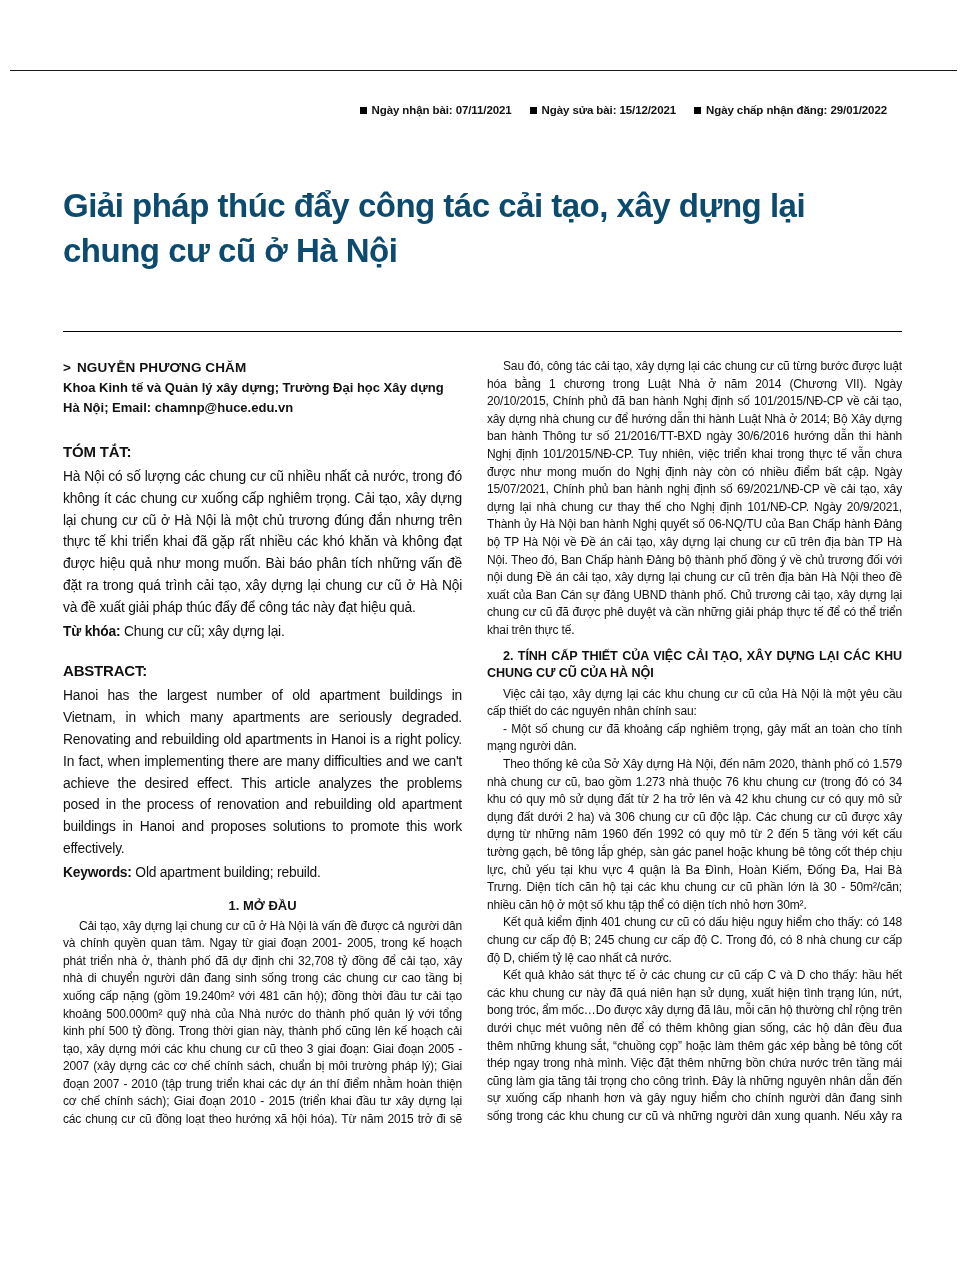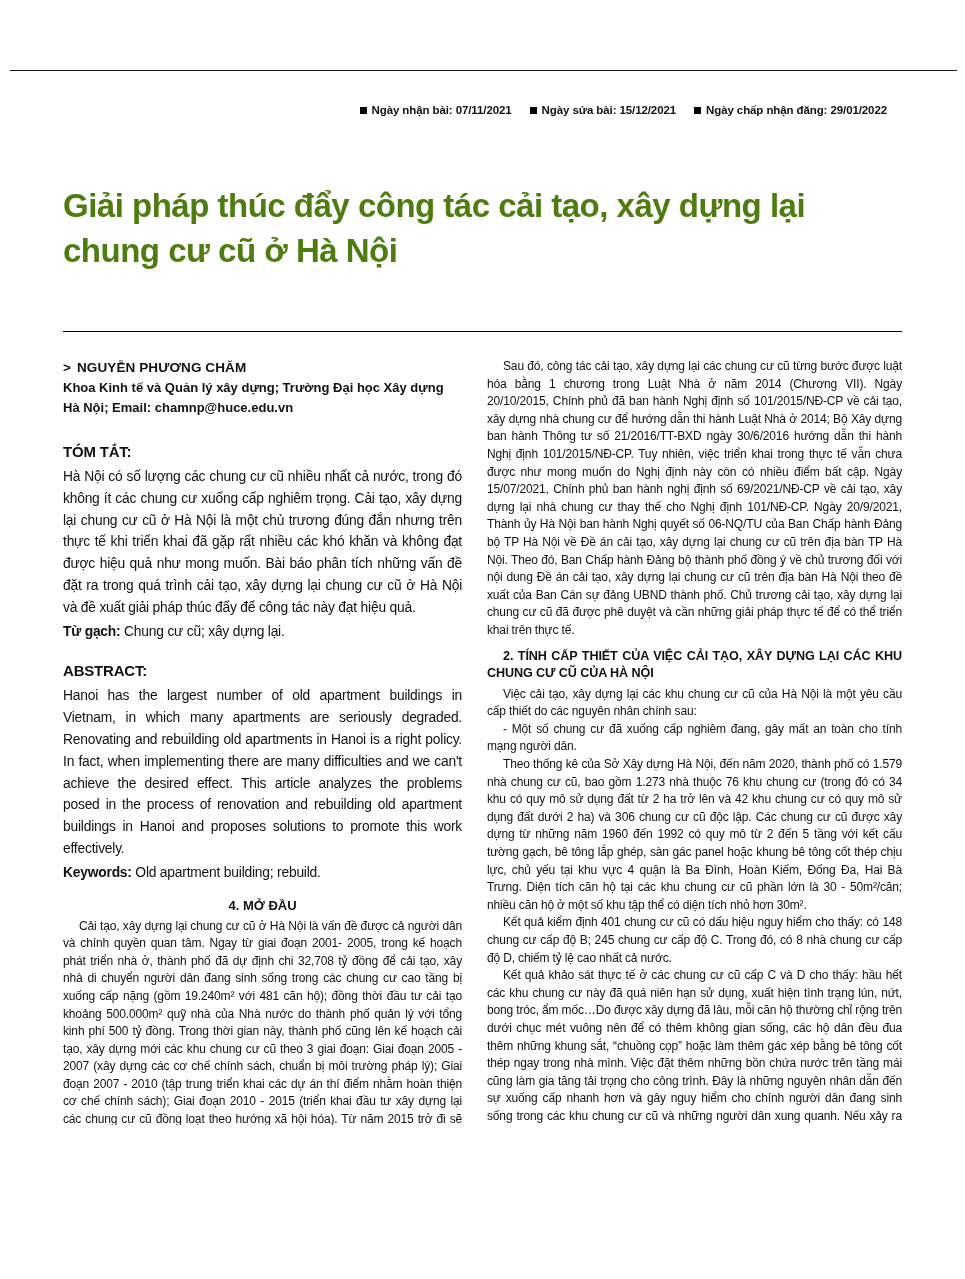--- a/index.html
+++ b/index.html
@@ -14,21 +14,21 @@
     overflow: hidden;
   }
   .top-rule { position: absolute; left: 10px; right: 8px; top: 70px; height: 1px; background: #1a1a1a; }
 
   .dates { position: absolute; top: 104px; right: 78px; display: flex; gap: 18px; align-items: center;
            font-size: 11.5px; font-weight: 700; letter-spacing: -0.1px; }
   .date-item { display: inline-flex; align-items: center; }
   .sq { width: 7px; height: 7px; background: #000; margin-right: 5px; display: inline-block; }
 
   .title { position: absolute; left: 63px; top: 184px; width: 839px; margin: 0;
-           font-size: 33px; font-weight: 700; line-height: 1.36; letter-spacing: -0.5px; color: #4d7c0f; }
+           font-size: 33px; font-weight: 700; line-height: 1.36; letter-spacing: -0.5px; color: #0c4a6e; }
   .subtitle { position: absolute; left: 63px; top: 295px; width: 839px;
               font-size: 19px; font-weight: 400; letter-spacing: 0.1px; color: #111; }
   .head-rule { position: absolute; left: 63px; top: 331px; width: 839px; height: 1px; background: #000; }
 
   .columns { position: absolute; left: 63px; top: 358px; width: 839px; height: 880px;
              display: flex; gap: 25px; overflow: hidden; }
   .col { overflow: hidden; }
   .col-left { width: 399px; }
   .col-right { width: 415px; }
 
@@ -88,39 +88,39 @@
 
     <div class="col col-left">
       <div class="author-line">
         <span class="marker">&gt;</span><span>NGUYỄN PHƯƠNG CHĂM</span>
       </div>
       <div class="affil">Khoa Kinh tế và Quản lý xây dựng; Trường Đại học Xây dựng Hà Nội; Email: chamnp@huce.edu.vn</div>
 
       <div class="sec-head-sm first">TÓM TẮT:</div>
       <div class="abstract">Hà Nội có số lượng các chung cư cũ nhiều nhất cả nước, trong đó không ít các chung cư xuống cấp nghiêm trọng. Cải tạo, xây dựng lại chung cư cũ ở Hà Nội là một chủ trương đúng đắn nhưng trên thực tế khi triển khai đã gặp rất nhiều các khó khăn và không đạt được hiệu quả như mong muốn. Bài báo phân tích những vấn đề đặt ra trong quá trình cải tạo, xây dựng lại chung cư cũ ở Hà Nội và đề xuất giải pháp thúc đẩy để công tác này đạt hiệu quả.</div>
       <div class="kw">
-        <span class="kw-label">Từ gạch:</span><span> Chung cư cũ; xây dựng lại.</span>
+        <span class="kw-label">Từ khóa:</span><span> Chung cư cũ; xây dựng lại.</span>
       </div>
 
       <div class="sec-head-sm">ABSTRACT:</div>
       <div class="abstract">Hanoi has the largest number of old apartment buildings in Vietnam, in which many apartments are seriously degraded. Renovating and rebuilding old apartments in Hanoi is a right policy. In fact, when implementing there are many difficulties and we can't achieve the desired effect. This article analyzes the problems posed in the process of renovation and rebuilding old apartment buildings in Hanoi and proposes solutions to promote this work effectively.</div>
       <div class="kw">
         <span class="kw-label">Keywords:</span><span> Old apartment building; rebuild.</span>
       </div>
 
-      <div class="sec-head-center">4. MỞ ĐẦU</div>
+      <div class="sec-head-center">1. MỞ ĐẦU</div>
       <p class="body-p">Cải tạo, xây dựng lại chung cư cũ ở Hà Nội là vấn đề được cả người dân và chính quyền quan tâm. Ngay từ giai đoạn 2001- 2005, trong kế hoạch phát triển nhà ở, thành phố đã dự định chi 32,708 tỷ đồng để cải tạo, xây nhà di chuyển người dân đang sinh sống trong các chung cư cao tầng bị xuống cấp nặng (gồm 19.240m² với 481 căn hộ); đồng thời đầu tư cải tạo khoảng 500.000m² quỹ nhà của Nhà nước do thành phố quản lý với tổng kinh phí 500 tỷ đồng. Trong thời gian này, thành phố cũng lên kế hoạch cải tạo, xây dựng mới các khu chung cư cũ theo 3 giai đoạn: Giai đoạn 2005 - 2007 (xây dựng các cơ chế chính sách, chuẩn bị môi trường pháp lý); Giai đoạn 2007 - 2010 (tập trung triển khai các dự án thí điểm nhằm hoàn thiện cơ chế chính sách); Giai đoạn 2010 - 2015 (triển khai đầu tư xây dựng lại các chung cư cũ đồng loạt theo hướng xã hội hóa). Từ năm 2015 trở đi sẽ tiếp tục đẩy mạnh thực hiện cải tạo xây dựng lại các khu chung cư cũ trên cơ sở mô hình và môi trường pháp lý được hoàn thiện và điều chỉnh cho phù hợp với tình hình thực tế.</p>
     </div>
 
     <div class="col col-right">
       <p class="body-p">Sau đó, công tác cải tạo, xây dựng lại các chung cư cũ từng bước được luật hóa bằng 1 chương trong Luật Nhà ở năm 2014 (Chương VII). Ngày 20/10/2015, Chính phủ đã ban hành Nghị định số 101/2015/NĐ-CP về cải tạo, xây dựng nhà chung cư để hướng dẫn thi hành Luật Nhà ở 2014; Bộ Xây dựng ban hành Thông tư số 21/2016/TT-BXD ngày 30/6/2016 hướng dẫn thi hành Nghị định 101/2015/NĐ-CP. Tuy nhiên, việc triển khai trong thực tế vẫn chưa được như mong muốn do Nghị định này còn có nhiều điểm bất cập. Ngày 15/07/2021, Chính phủ ban hành nghị định số 69/2021/NĐ-CP về cải tạo, xây dựng lại nhà chung cư thay thế cho Nghị định 101/NĐ-CP. Ngày 20/9/2021, Thành ủy Hà Nội ban hành Nghị quyết số 06-NQ/TU của Ban Chấp hành Đảng bộ TP Hà Nội về Đề án cải tạo, xây dựng lại chung cư cũ trên địa bàn TP Hà Nội. Theo đó, Ban Chấp hành Đảng bộ thành phố đồng ý về chủ trương đối với nội dung Đề án cải tạo, xây dựng lại chung cư cũ trên địa bàn Hà Nội theo đề xuất của Ban Cán sự đảng UBND thành phố. Chủ trương cải tạo, xây dựng lại chung cư cũ đã được phê duyệt và cần những giải pháp thực tế để có thể triển khai trên thực tế.</p>
 
       <div class="sec2-head">2. TÍNH CẤP THIẾT CỦA VIỆC CẢI TẠO, XÂY DỰNG LẠI CÁC KHU CHUNG CƯ CŨ CỦA HÀ NỘI</div>
       <p class="body-p">Việc cải tạo, xây dựng lại các khu chung cư cũ của Hà Nội là một yêu cầu cấp thiết do các nguyên nhân chính sau:</p>
-      <p class="body-p">- Một số chung cư đã xuống cấp nghiêm đang, gây mất an toàn cho tính mạng người dân.</p>
+      <p class="body-p">- Một số chung cư đã khoảng cấp nghiêm trọng, gây mất an toàn cho tính mạng người dân.</p>
       <p class="body-p">Theo thống kê của Sở Xây dựng Hà Nội, đến năm 2020, thành phố có 1.579 nhà chung cư cũ, bao gồm 1.273 nhà thuộc 76 khu chung cư (trong đó có 34 khu có quy mô sử dụng đất từ 2 ha trở lên và 42 khu chung cư có quy mô sử dụng đất dưới 2 ha) và 306 chung cư cũ độc lập. Các chung cư cũ được xây dựng từ những năm 1960 đến 1992 có quy mô từ 2 đến 5 tầng với kết cấu tường gạch, bê tông lắp ghép, sàn gác panel hoặc khung bê tông cốt thép chịu lực, chủ yếu tại khu vực 4 quận là Ba Đình, Hoàn Kiếm, Đống Đa, Hai Bà Trưng. Diện tích căn hộ tại các khu chung cư cũ phần lớn là 30 - 50m²/căn; nhiều căn hộ ở một số khu tập thể có diện tích nhỏ hơn 30m².</p>
       <p class="body-p">Kết quả kiểm định 401 chung cư cũ có dấu hiệu nguy hiểm cho thấy: có 148 chung cư cấp độ B; 245 chung cư cấp độ C. Trong đó, có 8 nhà chung cư cấp độ D, chiếm tỷ lệ cao nhất cả nước.</p>
       <p class="body-p">Kết quả khảo sát thực tế ở các chung cư cũ cấp C và D cho thấy: hầu hết các khu chung cư này đã quá niên hạn sử dụng, xuất hiện tình trạng lún, nứt, bong tróc, ẩm mốc…Do được xây dựng đã lâu, mỗi căn hộ thường chỉ rộng trên dưới chục mét vuông nên để có thêm không gian sống, các hộ dân đều đua thêm những khung sắt, “chuồng cọp” hoặc làm thêm gác xép bằng bê tông cốt thép ngay trong nhà mình. Việc đặt thêm những bồn chứa nước trên tầng mái cũng làm gia tăng tải trọng cho công trình. Đây là những nguyên nhân dẫn đến sự xuống cấp nhanh hơn và gây nguy hiểm cho chính người dân đang sinh sống trong các khu chung cư cũ và những người dân xung quanh. Nếu xảy ra tình huống bị sập thì xác suất người dân bị chết hoặc bị thương nặng là rất cao.</p>
     </div>
 
   </div>
 
   <div class="footer-rule"></div>
   <div class="footer">
     <span class="issn">ISSN 2734-9888</span>

